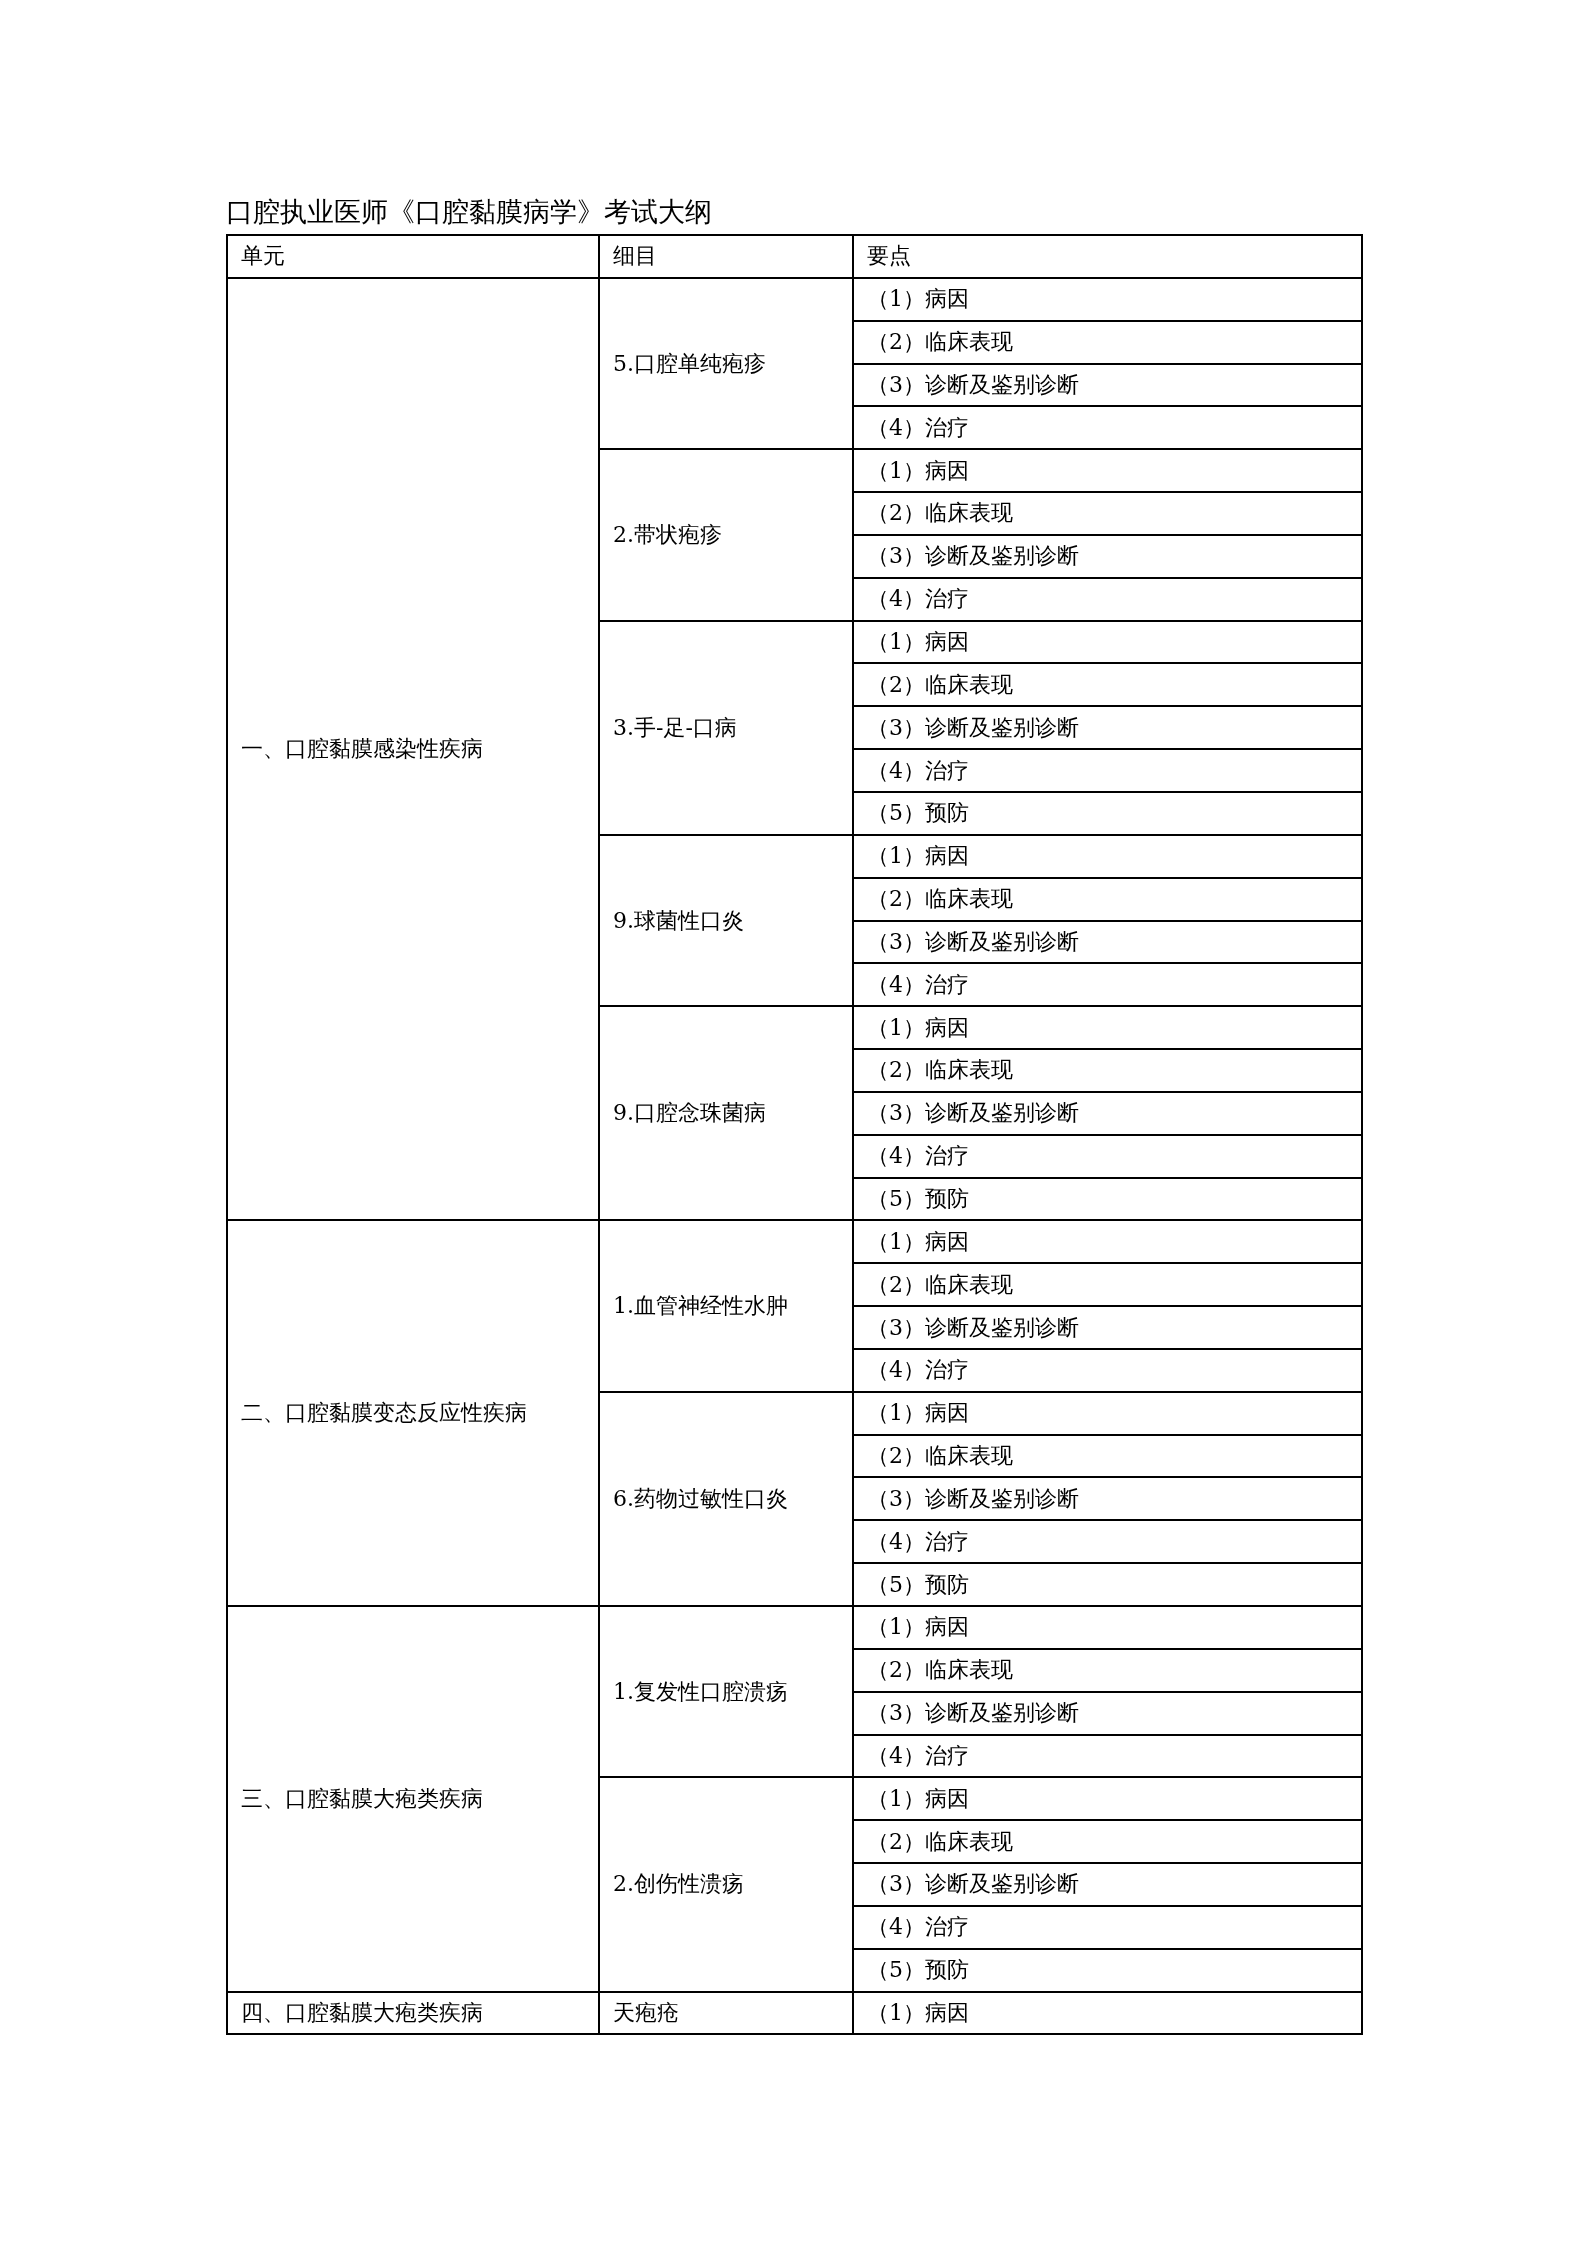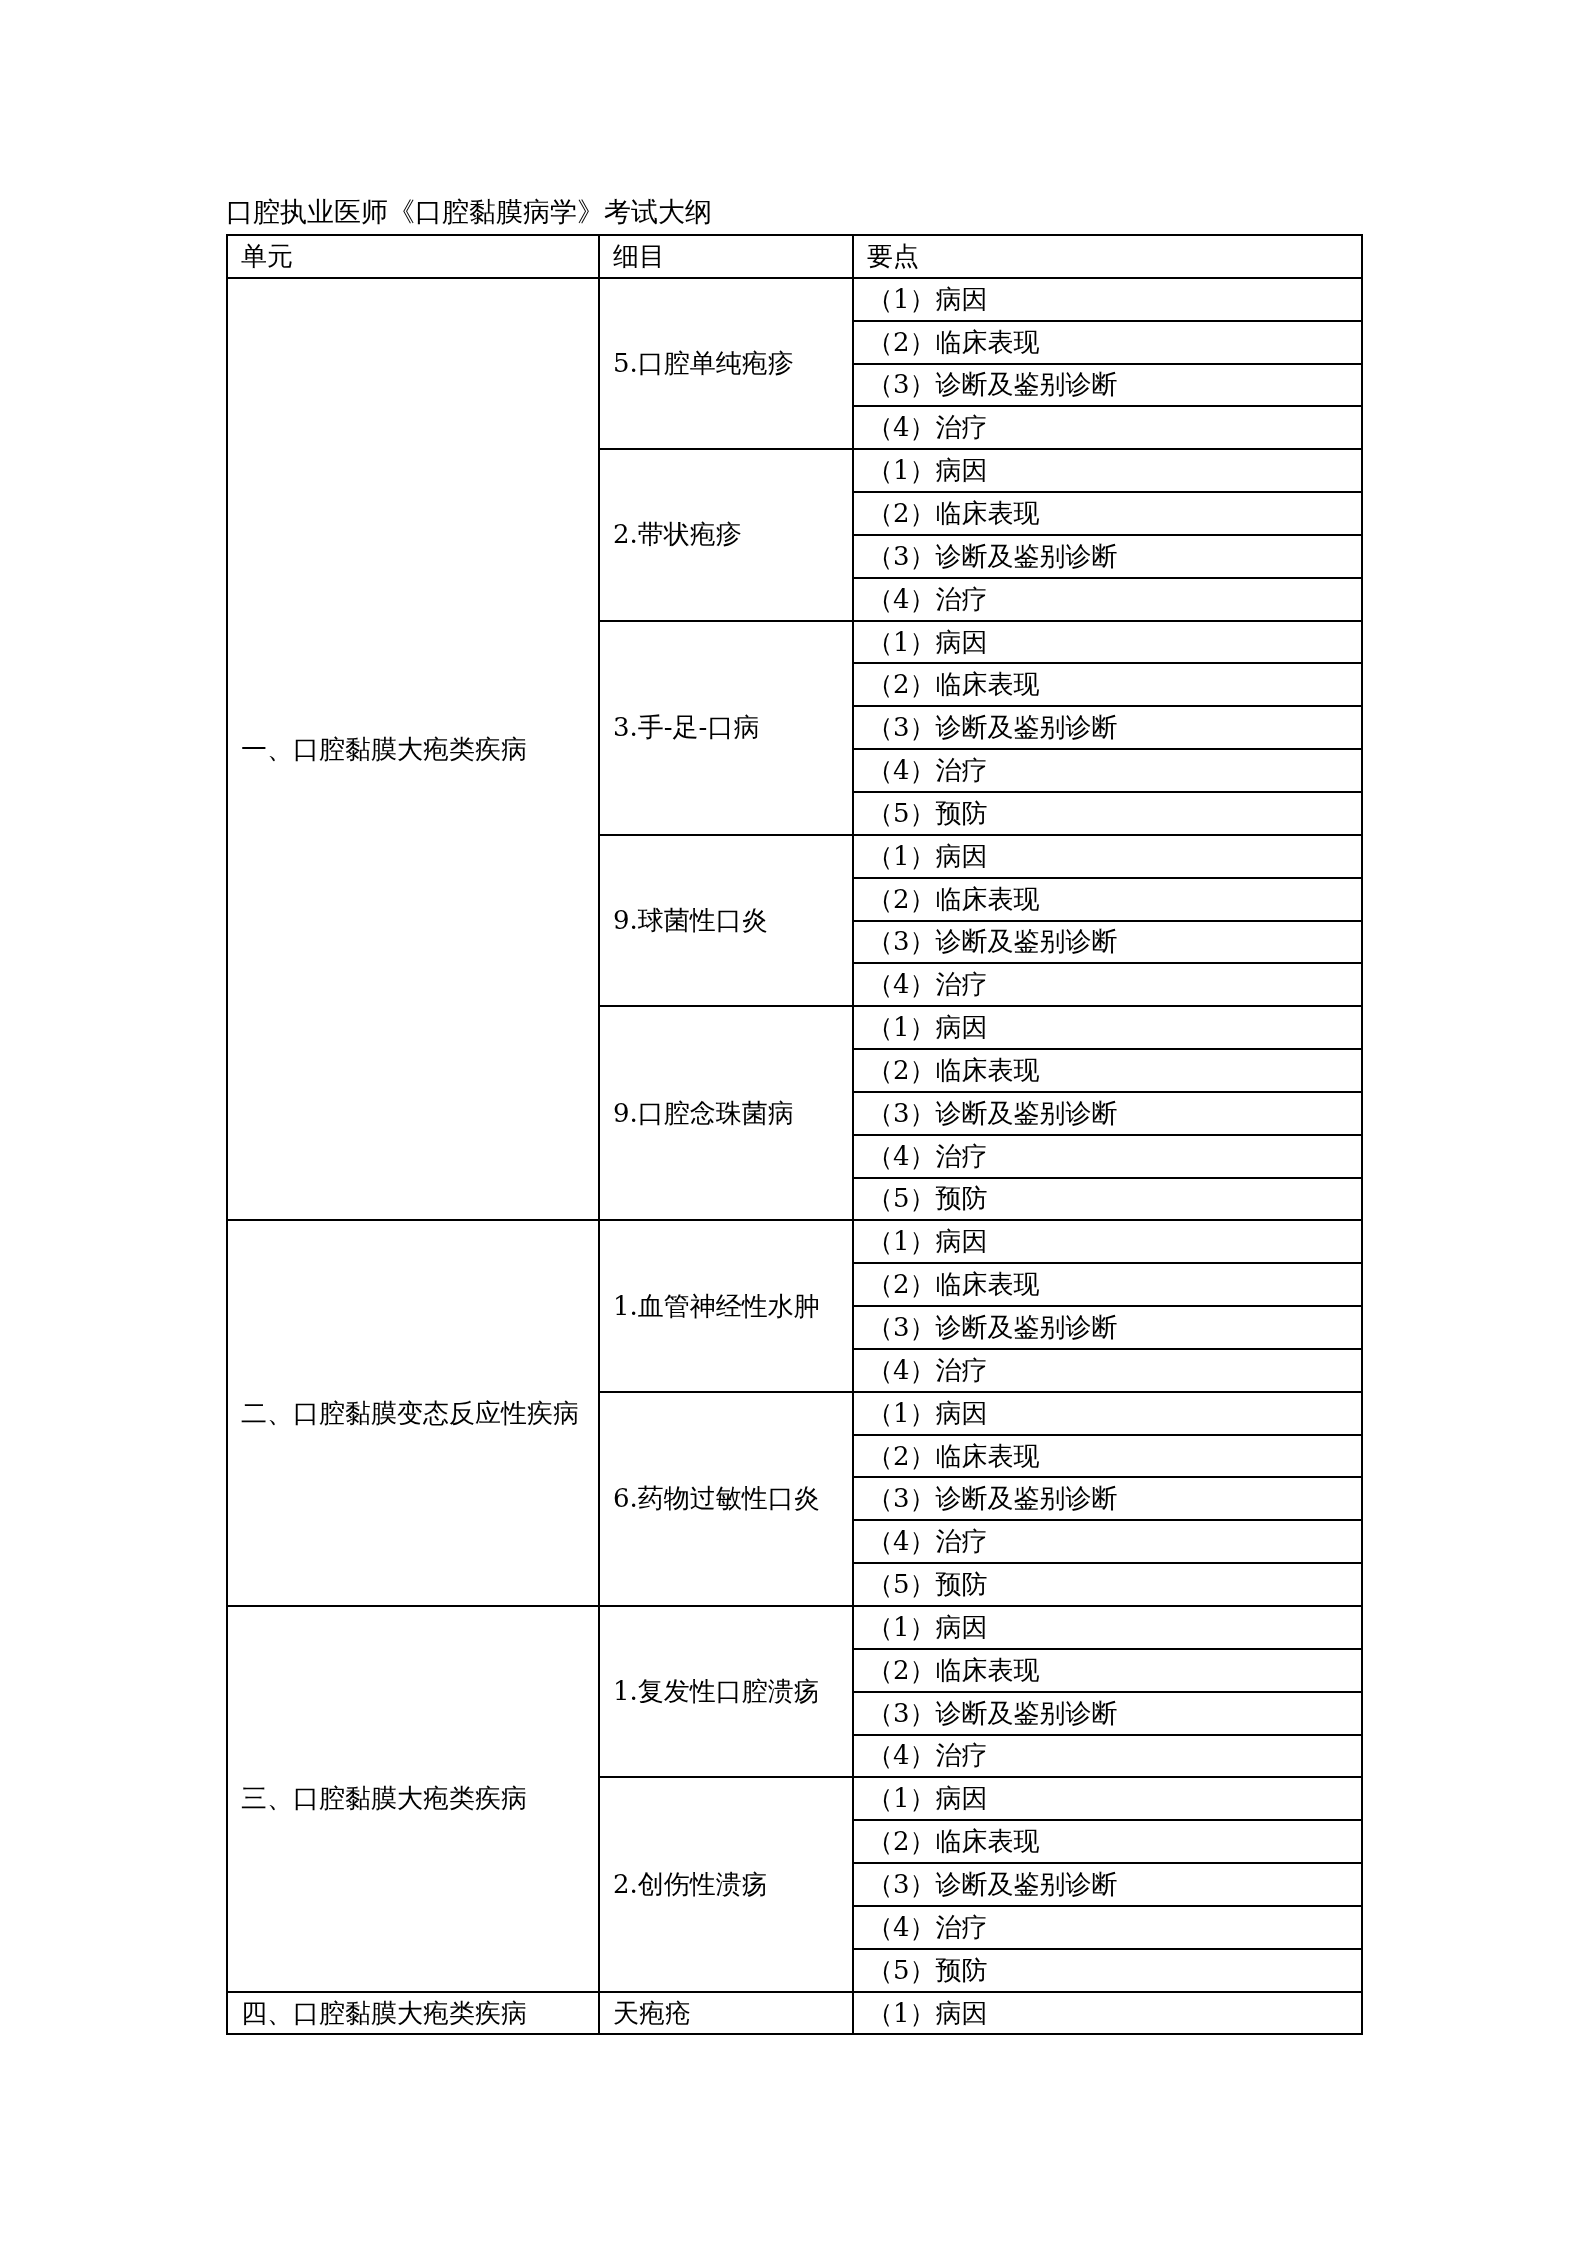--- a/index.html
+++ b/index.html
@@ -2,21 +2,21 @@
 <html><head>
 <meta charset="utf-8">
 <style>
   html, body { margin:0; padding:0; background:#ffffff; }
   body { width:1587px; height:2245px; position:relative; overflow:hidden;
          font-family:"DejaVu Serif","Liberation Serif",serif; color:#000; }
   .title { position:absolute; left:226px; width:1136px; top:194px; height:36px;
            text-align:left; font-size:27px; line-height:36px; letter-spacing:0px; }
   table.outline { position:absolute; left:226px; top:234px; width:1137px;
            border-collapse:collapse; table-layout:fixed; }
-  table.outline td { border:2px solid #000; padding:0 0 0 13px; font-size:26px;
+  table.outline td { border:2px solid #000; padding:0 0 0 13px; font-size:22px;
            vertical-align:middle; white-space:nowrap; overflow:hidden; }
   table.outline tr { height:42.85px; }
   .c1 { width:372px; }
   .c2 { width:254px; }
   .c3 { width:auto; }
 </style>
 </head>
 <body>
 
 <div class="title">口腔执业医师《口腔黏膜病学》考试大纲</div>
@@ -27,21 +27,21 @@
       <col class="c2">
       <col class="c3">
     </colgroup>
   <tbody id="tbody">
     <tr>
       <td>单元</td>
       <td>细目</td>
       <td>要点</td>
     </tr>
   <tr>
-        <td rowspan="22">一、口腔黏膜大疱类疾病</td>
+        <td rowspan="22">一、口腔黏膜感染性疾病</td>
         <td rowspan="4" class="sans-num">5.口腔单纯疱疹</td>
         <td>（1）病因</td>
       </tr>
       <tr>
         <td>（2）临床表现</td>
       </tr>
       <tr>
         <td>（3）诊断及鉴别诊断</td>
       </tr>
       <tr>

